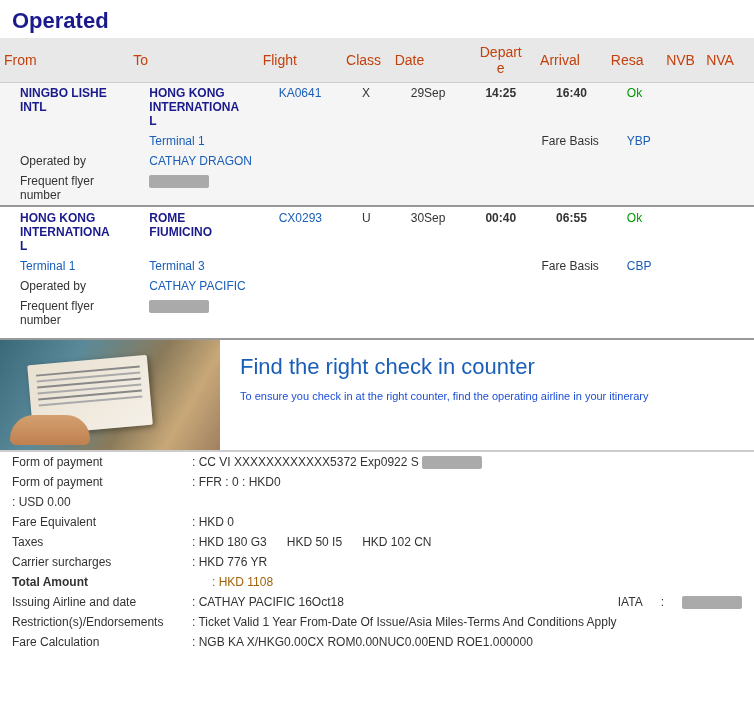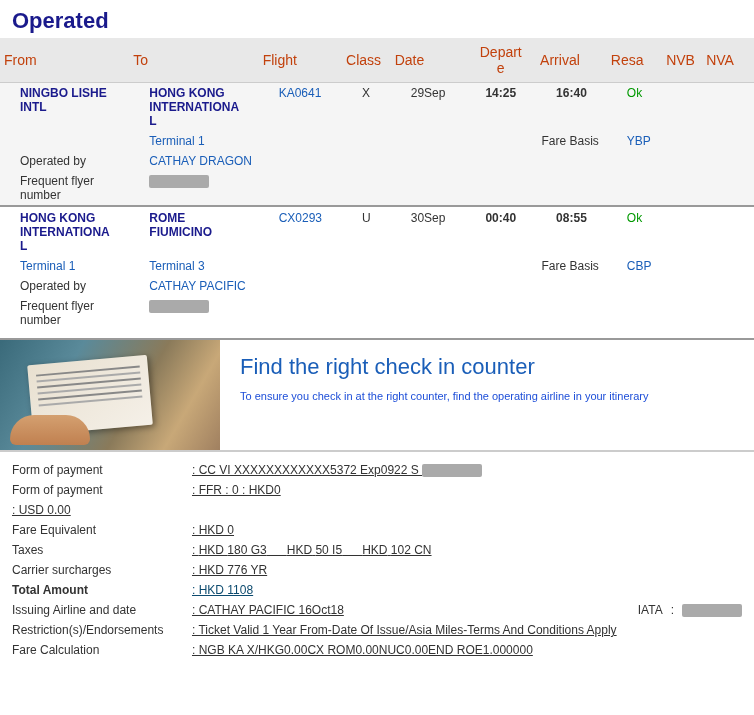--- a/index.html
+++ b/index.html
@@ -60,26 +60,26 @@
       position: absolute; bottom: 5px; left: 10px;
       width: 80px; height: 30px;
       background: linear-gradient(180deg, #d4a070, #c08050);
       border-radius: 40px 40px 10px 10px;
     }
 
     .banner-text { padding: 14px 20px; }
     .banner-title { font-size: 22px; color: #1a5eb8; font-weight: normal; margin-bottom: 8px; }
     .banner-desc { font-size: 11px; color: #1d4ed8; line-height: 1.5; }
 
-    .payment-section { padding: 8px 12px; border-top: 1px solid #ccc; }
+    .payment-section { padding: 0 12px; border-top: 1px solid #ccc; }
     .payment-row { display: flex; padding: 3px 0; font-size: 12px; align-items: baseline; }
     .payment-label { width: 180px; flex-shrink: 0; color: #333; font-weight: normal; }
-    .payment-value { flex: 1; color: #333; text-decoration: underline; }
+    .payment-value { flex: 1; color: #333; }
     .payment-label.bold-label { font-weight: bold; }
-    .payment-value.blue-val { color: #0c4a6e; }
+    .payment-value.blue-val { color: #a16207; margin-left: 20px; }
 
     .blurred { 
       display: inline-block; background: #aaa; color: transparent; 
       border-radius: 2px; font-size: 11px;
       min-width: 60px; height: 13px; vertical-align: middle;
     }
 
     .iata-row { display: flex; justify-content: space-between; }
   </style>
 </head>
@@ -147,21 +147,21 @@
       <td colspan="13"></td>
     </tr>
 
     <tr class="segment-main2">
       <td style="font-weight:bold; color:#1a1a8c">HONG KONG INTERNATIONA L</td>
       <td style="font-weight:bold; color:#1a1a8c">ROME FIUMICINO</td>
       <td class="blue-text">CX0293</td>
       <td>U</td>
       <td>30Sep</td>
       <td class="time-text">00:40</td>
-      <td class="time-text">08:55</td>
+      <td class="time-text">06:55</td>
       <td class="green-text">Ok</td>
       <td></td>
       <td></td>
       <td></td>
       <td>40K</td>
       <td></td>
     </tr>
 
     <tr class="segment-sub2">
       <td class="blue-text">Terminal 1</td>
@@ -236,21 +236,21 @@
   <div class="payment-row">
     <span class="payment-label bold-label">Total Amount</span>
     <span class="payment-value blue-val">: HKD 1108</span>
   </div>
 
   <div class="payment-row iata-row">
     <span style="display:flex; align-items:baseline;">
       <span class="payment-label">Issuing Airline and date</span>
       <span class="payment-value">: CATHAY PACIFIC 16Oct18</span>
     </span>
-    <span style="display:flex; align-items:flex-end; gap:8px; margin-left:auto;">
+    <span style="display:flex; align-items:flex-end; gap:18px; margin-left:auto;">
       <span>IATA</span>
       <span>:</span>
       <span class="blurred">&nbsp;&nbsp;&nbsp;&nbsp;&nbsp;&nbsp;&nbsp;</span>
     </span>
   </div>
 
   <div class="payment-row">
     <span class="payment-label">Restriction(s)/Endorsements</span>
     <span class="payment-value">: Ticket Valid 1 Year From-Date Of Issue/Asia Miles-Terms And Conditions Apply</span>
   </div>

